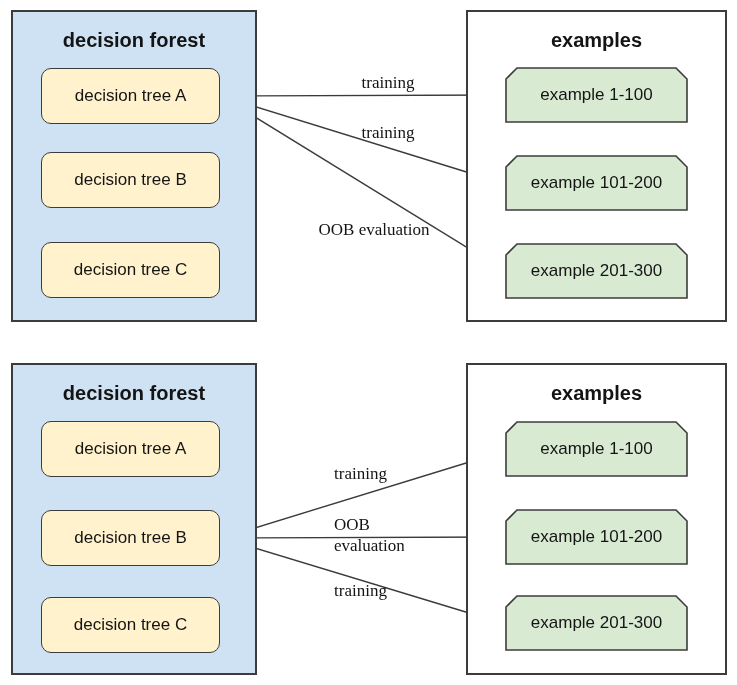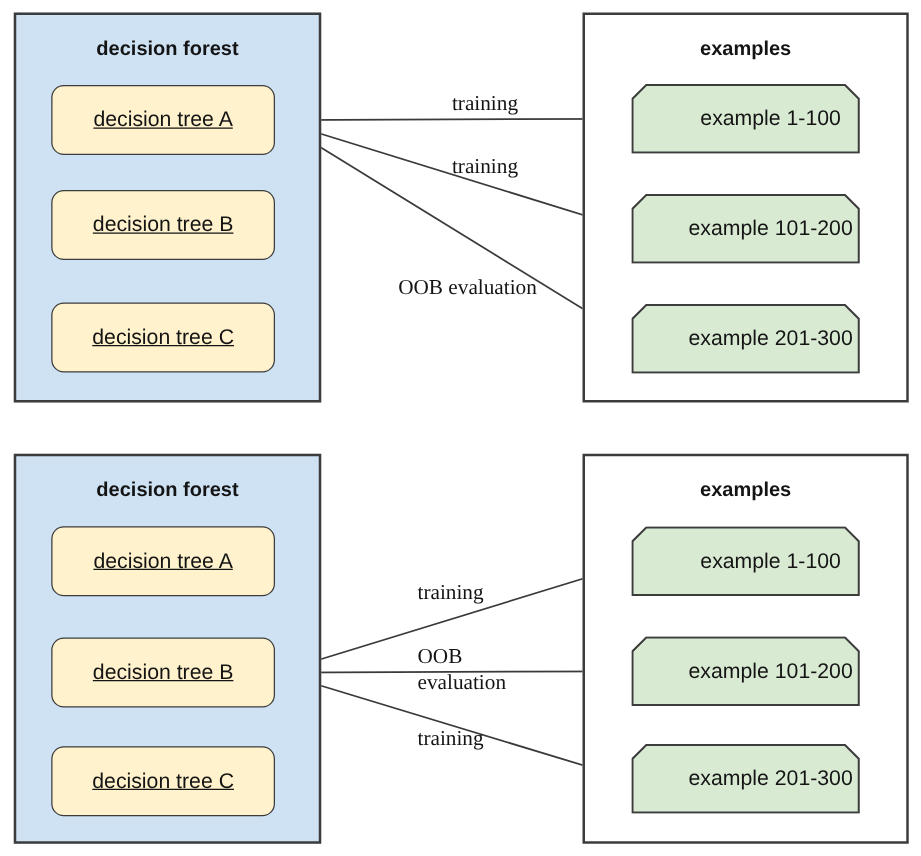--- a/index.html
+++ b/index.html
@@ -17,43 +17,41 @@
     box-sizing: border-box;
     border: 2px solid var(--border-dark, #3c3c3c);
   }
   .forest  { background: var(--forest-fill, #cfe2f3); }
   .examples-bg { background: var(--examples-fill, #ffffff); }
   .box-title {
     position: absolute;
     left: 0; right: 0; top: 16px;
     text-align: center;
     font-weight: bold;
-    font-size: 16px;
+    font-size: 20px;
     line-height: 24px;
     color: var(--text-color, #141414);
   }
   .tree-box {
     position: absolute;
     box-sizing: border-box;
     width: 179px; height: 56px;
     background: var(--tree-fill, #fff2cc);
     border: 1.8px solid var(--border-dark, #3c3c3c);
     border-radius: 10px;
     display: flex; align-items: center; justify-content: center;
     font-size: 17px;
     color: var(--text-color, #141414);
-    text-decoration: underline;
   }
   .example-box {
     position: absolute;
     width: 183px; height: 56px;
     display: flex; align-items: center; justify-content: center;
     font-size: 17px;
     color: var(--text-color, #141414);
-    padding-left: 20px;
   }
   .example-box svg { position: absolute; inset: 0; }
   .example-box .lbl { position: relative; }
   .card {
     fill: var(--example-fill, #d9ead3);
     stroke: var(--border-dark, #3c3c3c);
     stroke-width: 1.6;
   }
   .arrow-label {
     position: absolute;

